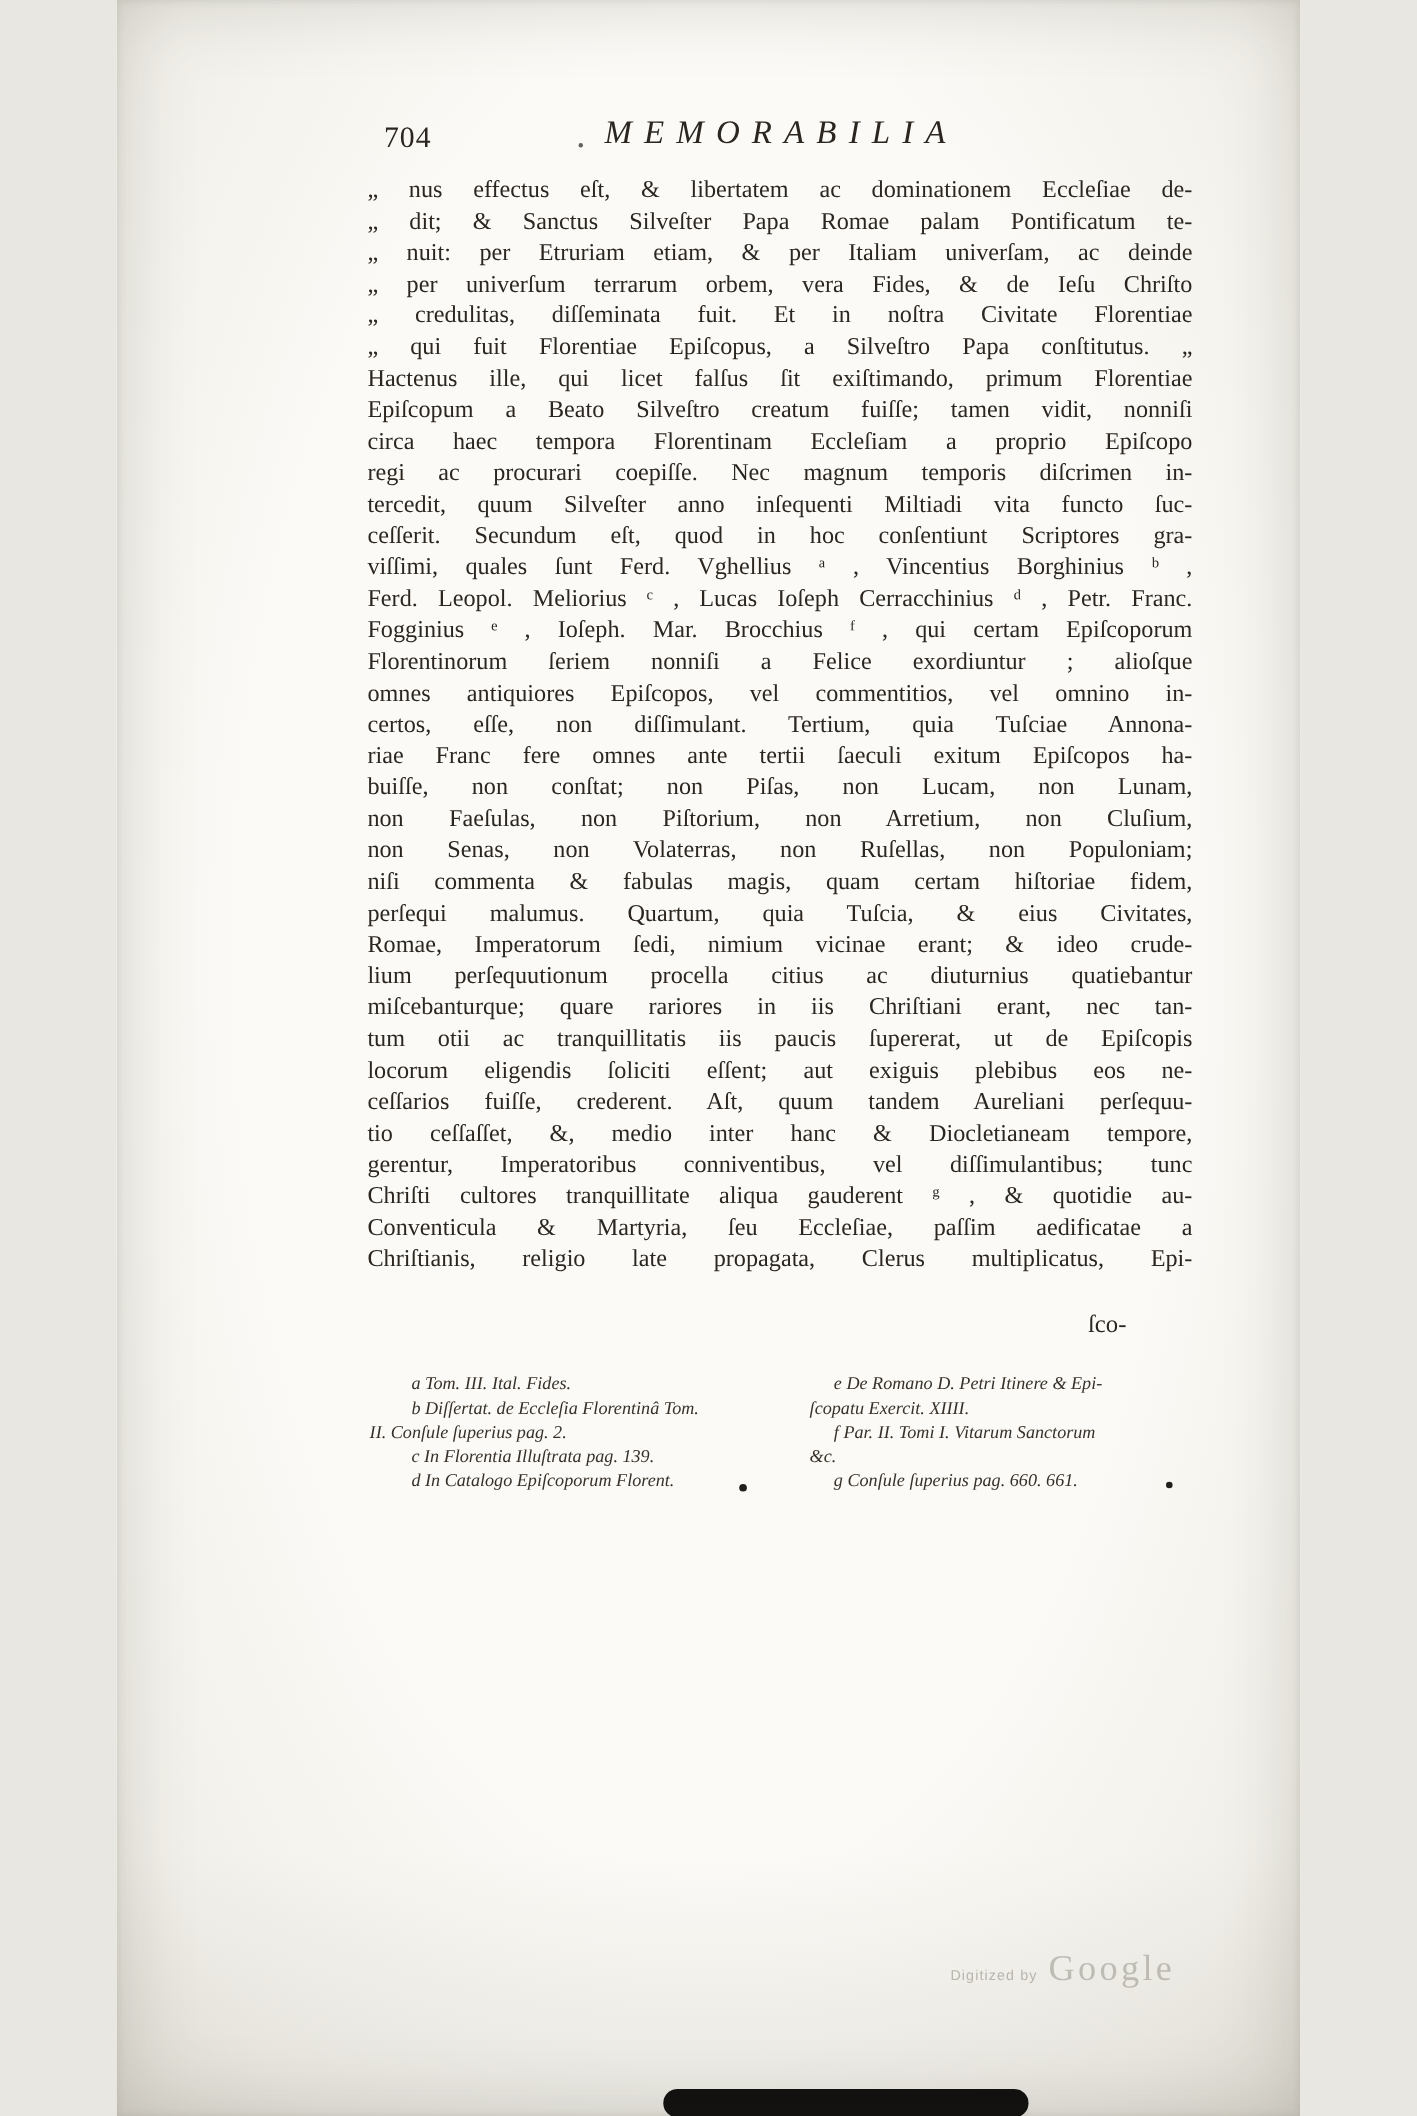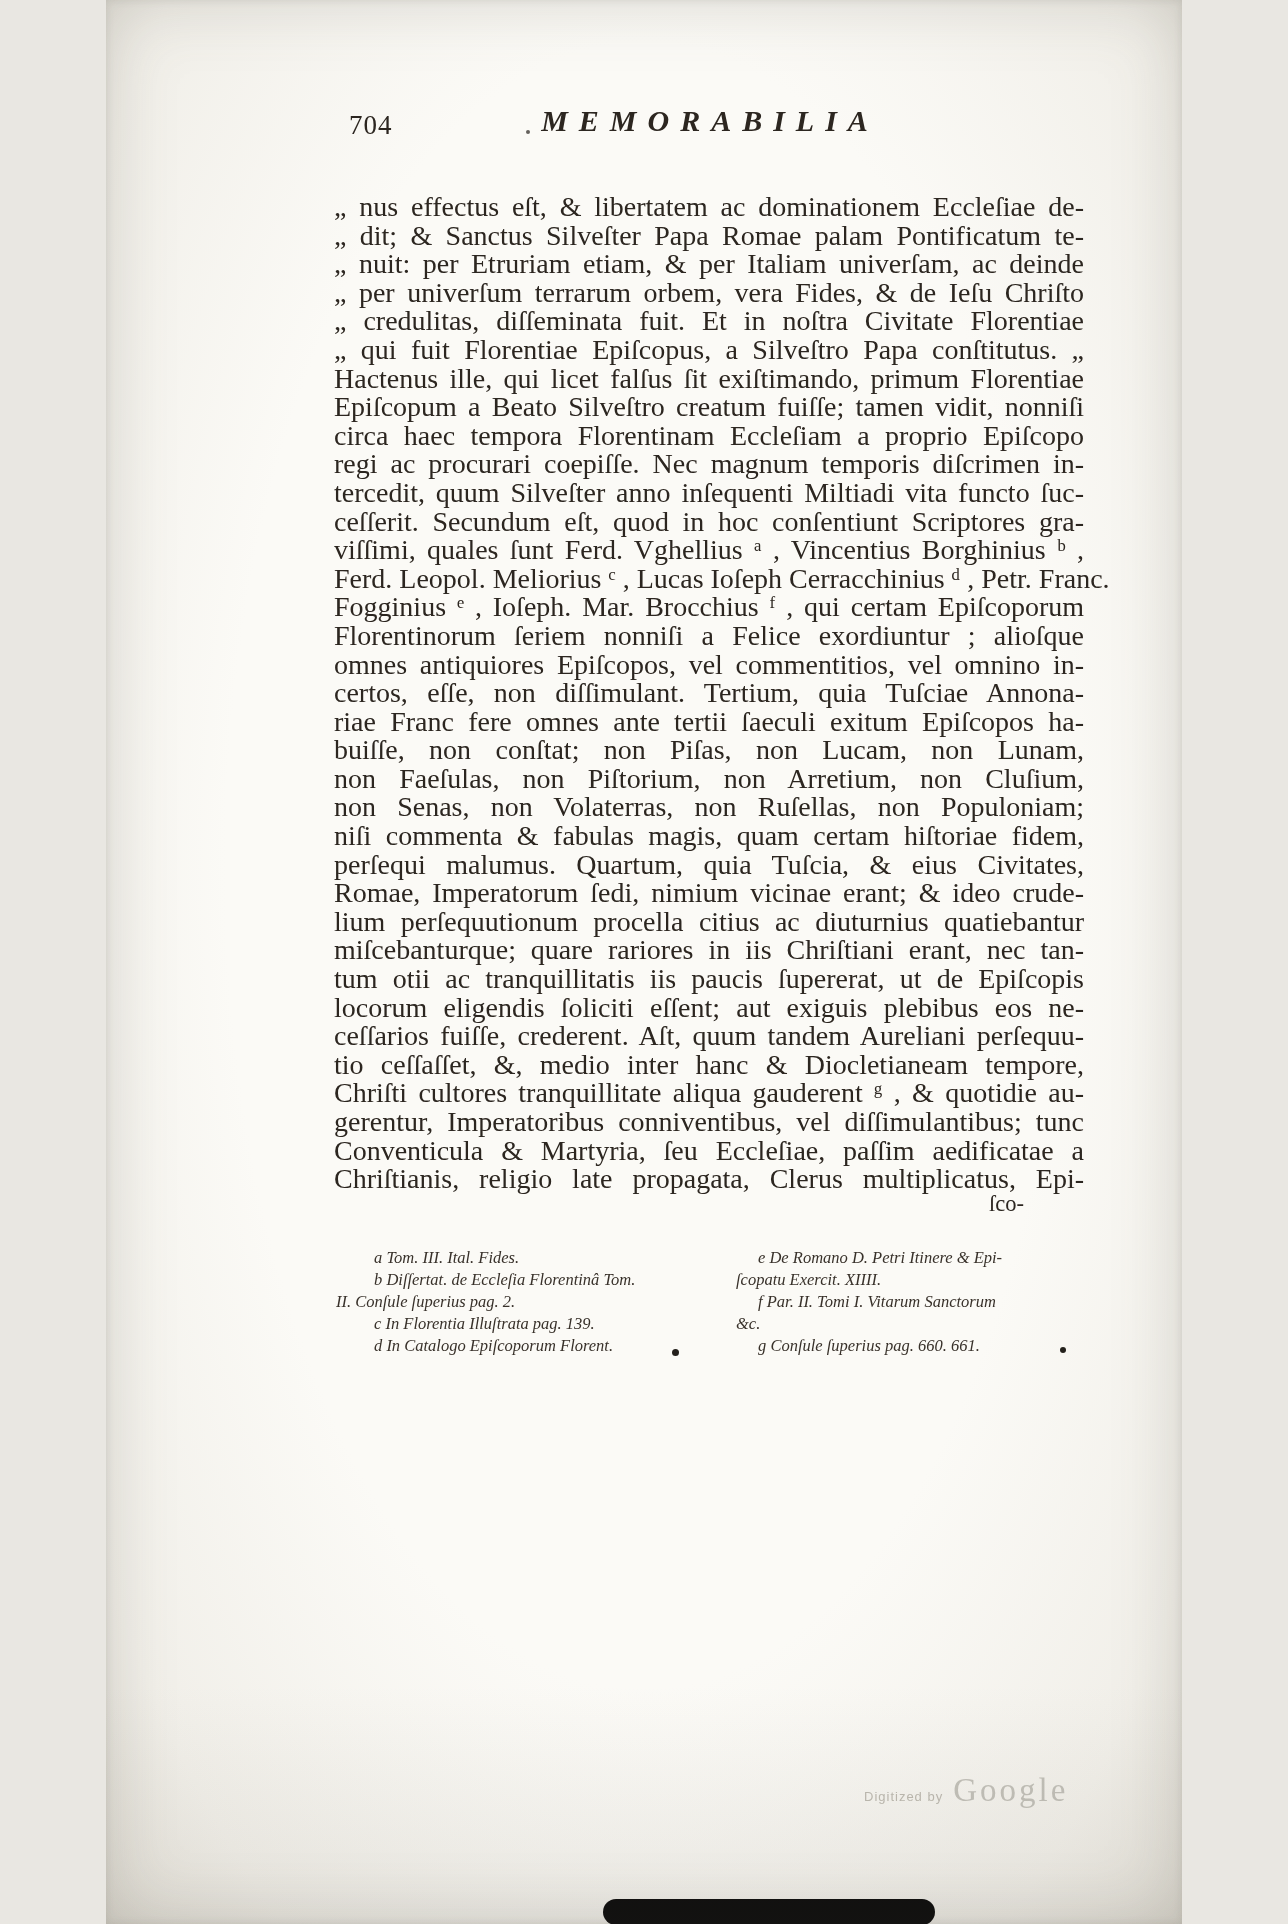--- a/index.html
+++ b/index.html
@@ -33,33 +33,32 @@
     font-size: 27px;
     letter-spacing: 1px;
   }
   .head-title {
     position: absolute;
     left: 230px;
     top: 104px;
     width: 748px;
     text-align: center;
     font-style: italic;
-    font-weight: bold;
+    font-weight: normal;
     font-size: 30px;
     letter-spacing: 11px;
     white-space: nowrap;
   }
   .body-text {
     position: absolute;
     left: 228px;
     top: 158px;
     width: 750px;
-    font-size: 28px;
+    font-size: 22px;
     line-height: 28.6px;
-    margin-top: 35px;
   }
   .body-text div {
     text-align: justify;
     text-align-last: justify;
     white-space: nowrap;
   }
   .catchword {
     position: absolute;
     left: 228px;
     top: 1191px;
@@ -154,22 +153,22 @@
       <div>non Senas, non Volaterras, non Ruſellas, non Populoniam;</div>
       <div>niſi commenta &amp; fabulas magis, quam certam hiſtoriae fidem,</div>
       <div>perſequi malumus. Quartum, quia Tuſcia, &amp; eius Civitates,</div>
       <div>Romae, Imperatorum ſedi, nimium vicinae erant; &amp; ideo crude-</div>
       <div>lium perſequutionum procella citius ac diuturnius quatiebantur</div>
       <div>miſcebanturque; quare rariores in iis Chriſtiani erant, nec tan-</div>
       <div>tum otii ac tranquillitatis iis paucis ſupererat, ut de Epiſcopis</div>
       <div>locorum eligendis ſoliciti eſſent; aut exiguis plebibus eos ne-</div>
       <div>ceſſarios fuiſſe, crederent. Aſt, quum tandem Aureliani perſequu-</div>
       <div>tio ceſſaſſet, &amp;, medio inter hanc &amp; Diocletianeam tempore,</div>
+      <div>gerentur, Imperatoribus conniventibus, vel diſſimulantibus; tunc</div>
       <div>Chriſti cultores tranquillitate aliqua gauderent ᵍ , &amp; quotidie au-</div>
-      <div>gerentur, Imperatoribus conniventibus, vel diſſimulantibus; tunc</div>
       <div>Conventicula &amp; Martyria, ſeu Eccleſiae, paſſim aedificatae a</div>
       <div>Chriſtianis, religio late propagata, Clerus multiplicatus, Epi-</div>
     </div>
 
   <div class="catchword">ſco-</div>
 
   <div class="fn-col fn-left">
       <div>a  Tom. III. Ital. Fides.</div>
       <div>b  Diſſertat. de Eccleſia Florentinâ Tom.</div>
       <div>II. Conſule ſuperius pag. 2.</div>

